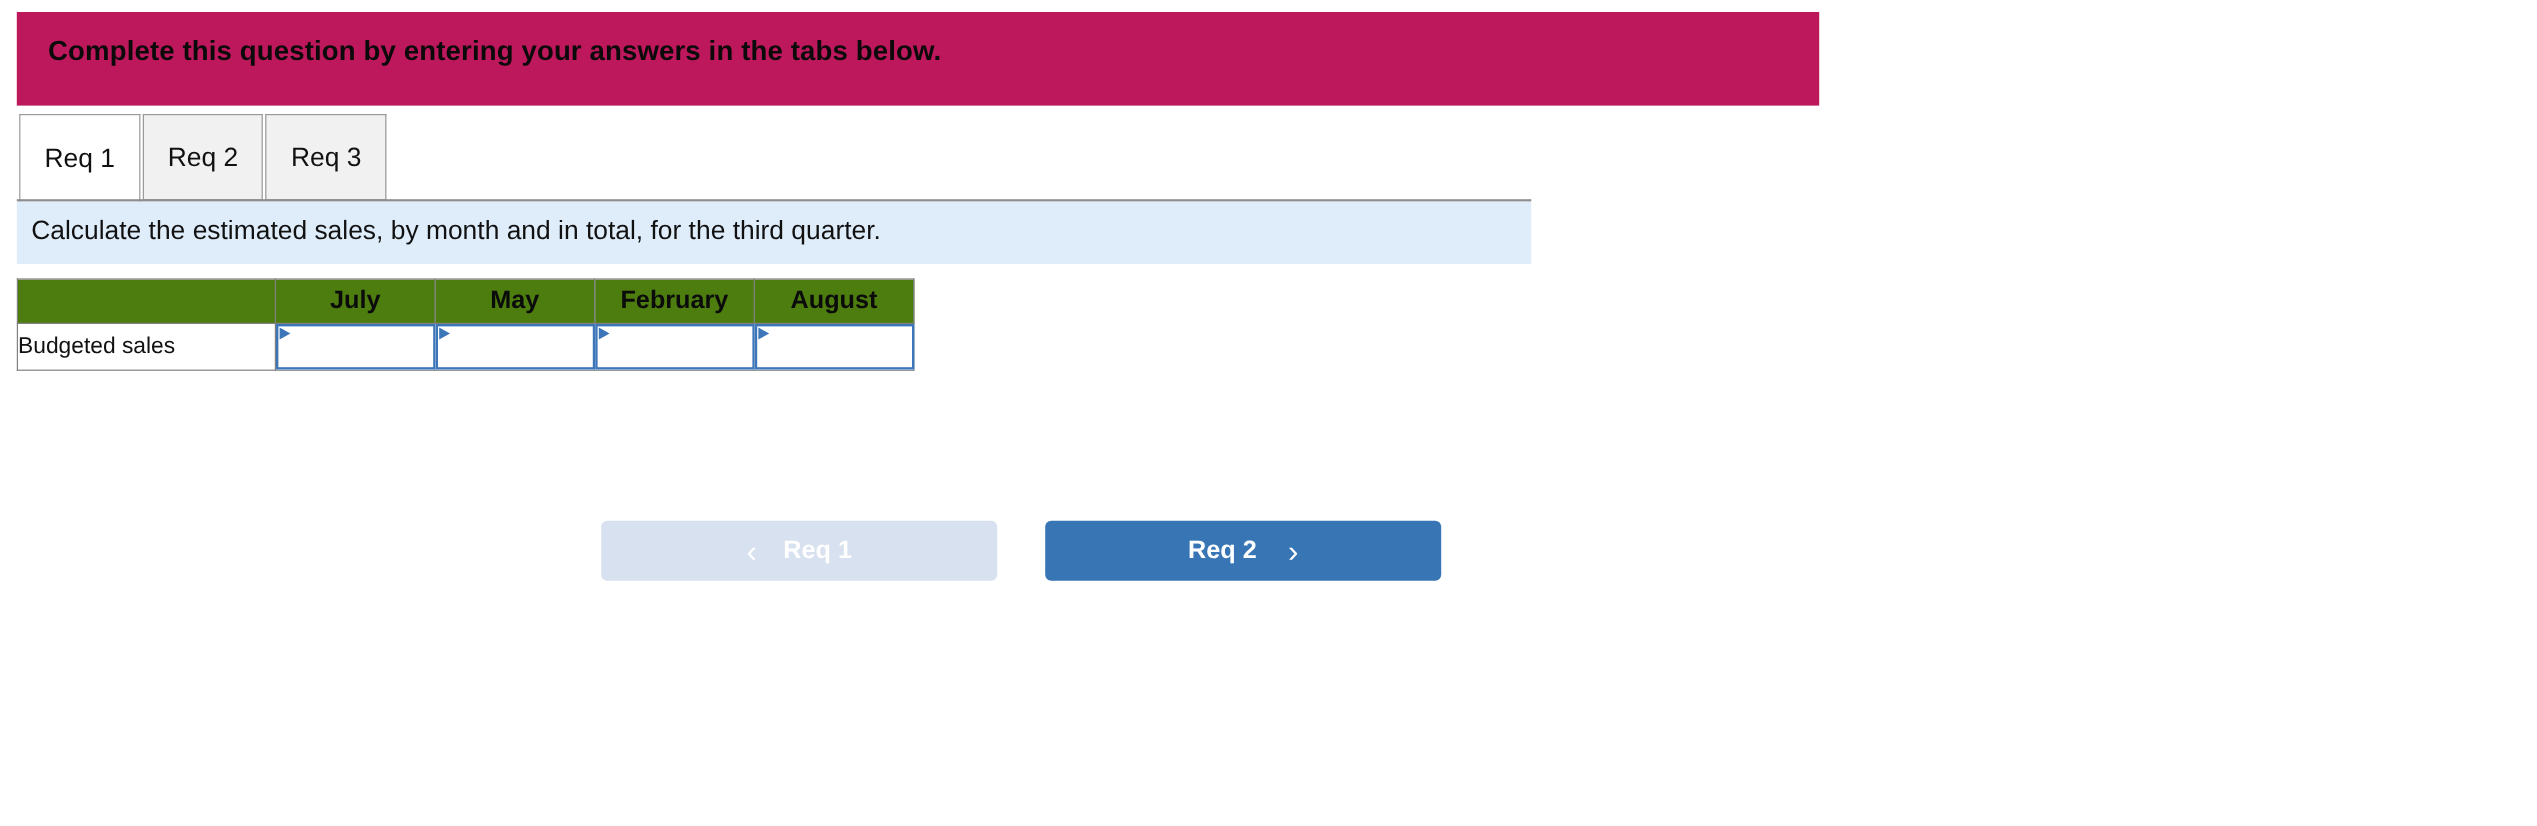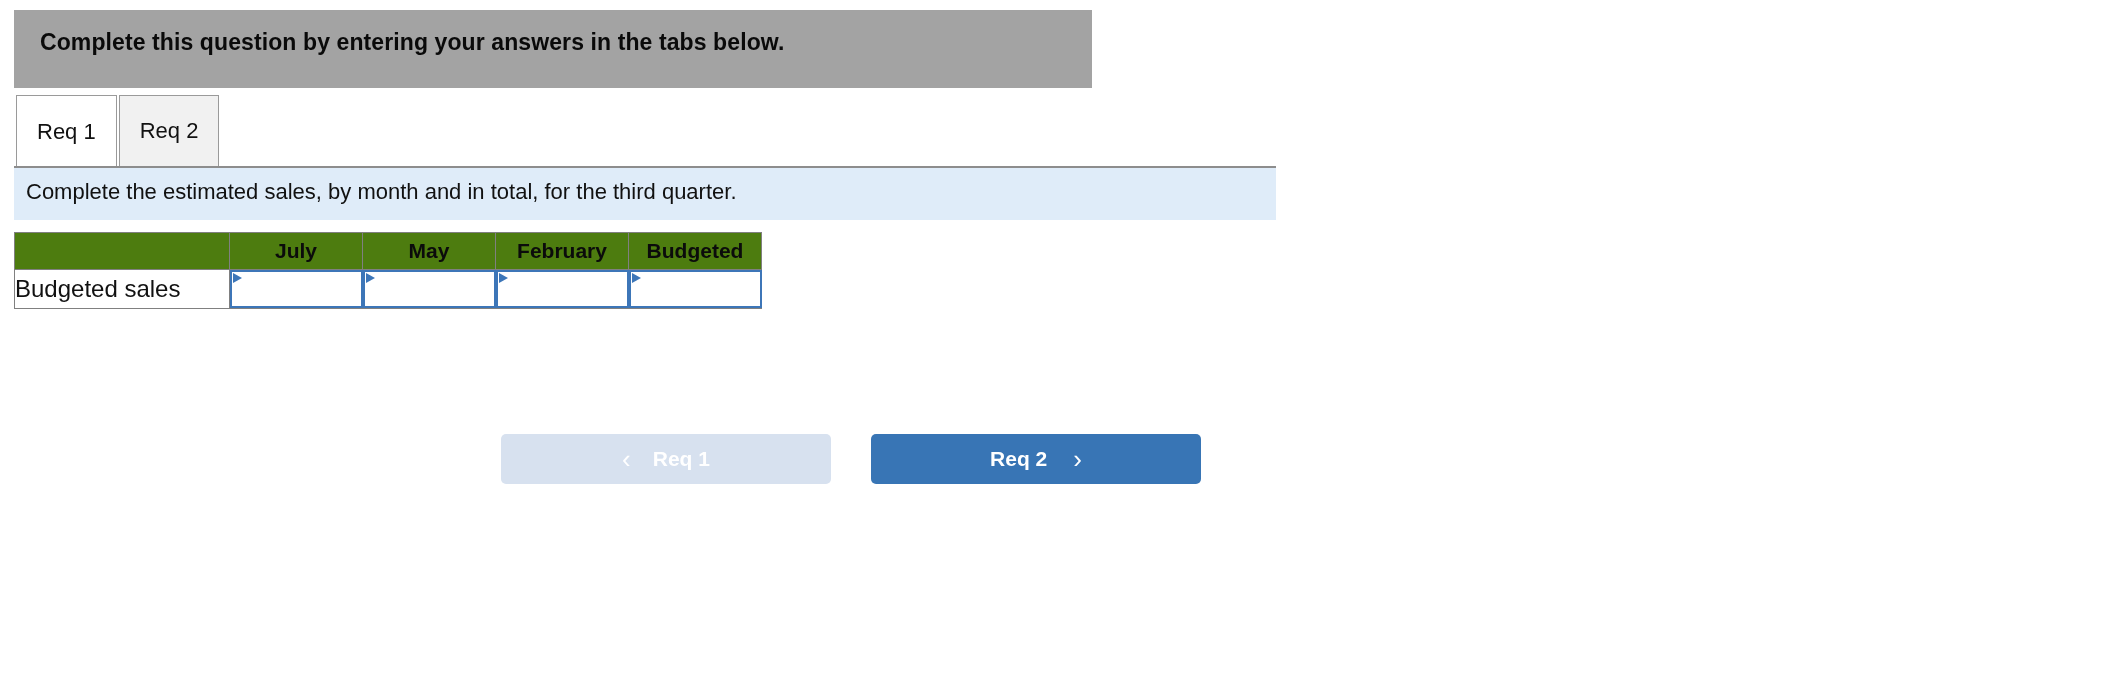--- a/index.html
+++ b/index.html
@@ -19,23 +19,23 @@
     position: relative;
     width: 2114px;
     height: 688px;
   }
 
   
   .question-header {
     position: absolute;
     left: 14px;
     top: 10px;
-    width: 1078px;
+    width: 1502px;
     height: 78px;
-    background: #a3a3a3;
+    background: #be185d;
     box-sizing: border-box;
     padding-left: 18px;
   }
   .question-header-text {
     position: absolute;
     left: 26px;
     top: 19px;
     font-size: 23px;
     font-weight: bold;
     color: #0a0a0a;
@@ -124,21 +124,21 @@
     vertical-align: middle;
   }
   .hdr-blank { width: 214px; }
   .col-month { width: 132px; }
   .col-sep   { width: 132px; }
   .col-qtr   { width: 132px; }
 
   .row-label {
     height: 38px;
     background: #ffffff;
-    font-size: 24px;
+    font-size: 19px;
     color: #111111;
     padding-left: 5px;
     vertical-align: middle;
     white-space: nowrap;
   }
   .cell-input {
     height: 38px;
     background: #ffffff;
     position: relative;
     vertical-align: top;
@@ -215,35 +215,38 @@
     <div class="question-header-text">Complete this question by entering your answers in the tabs below.</div>
   </div>
 
   <div class="tabs">
     <div class="tab active">
       <span>Req 1</span>
     </div>
     <div class="tab">
       <span>Req 2</span>
     </div>
+    <div class="tab">
+      <span>Req 3</span>
+    </div>
   </div>
   <div class="tabs-divider"></div>
 
   <div class="req-banner">
-    <div class="req-banner-text">Complete the estimated sales, by month and in total, for the third quarter.</div>
+    <div class="req-banner-text">Calculate the estimated sales, by month and in total, for the third quarter.</div>
   </div>
 
   <table class="answer-table">
     <thead>
       <tr>
         <th class="hdr hdr-blank"></th>
         <th class="hdr col-month">July</th>
         <th class="hdr col-month">May</th>
         <th class="hdr col-sep">February</th>
-        <th class="hdr col-qtr">Budgeted</th>
+        <th class="hdr col-qtr">August</th>
       </tr>
     </thead>
     <tbody>
       <tr>
         <td class="row-label">Budgeted sales</td>
         <td class="cell-input">
           <div class="input-box">
             <span class="input-marker"></span>
           </div>
         </td>

